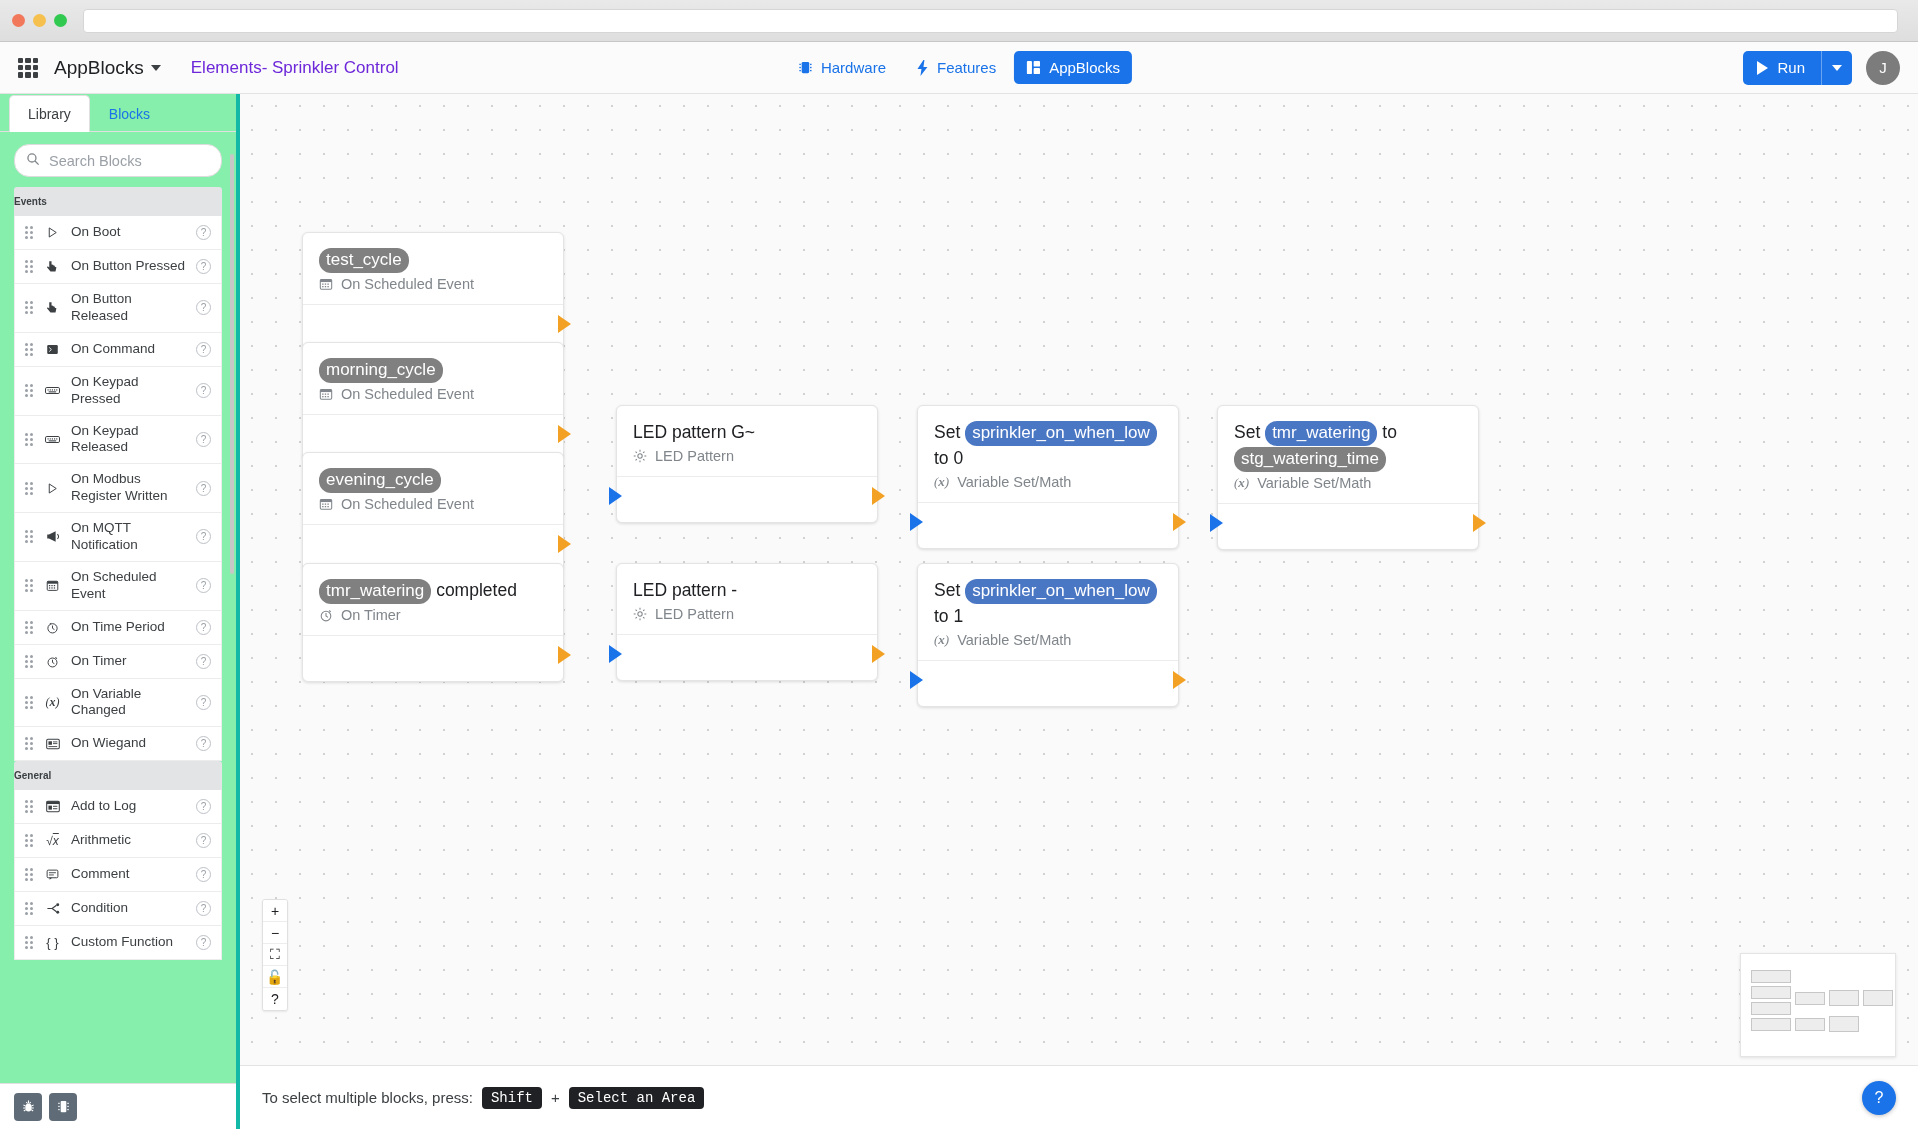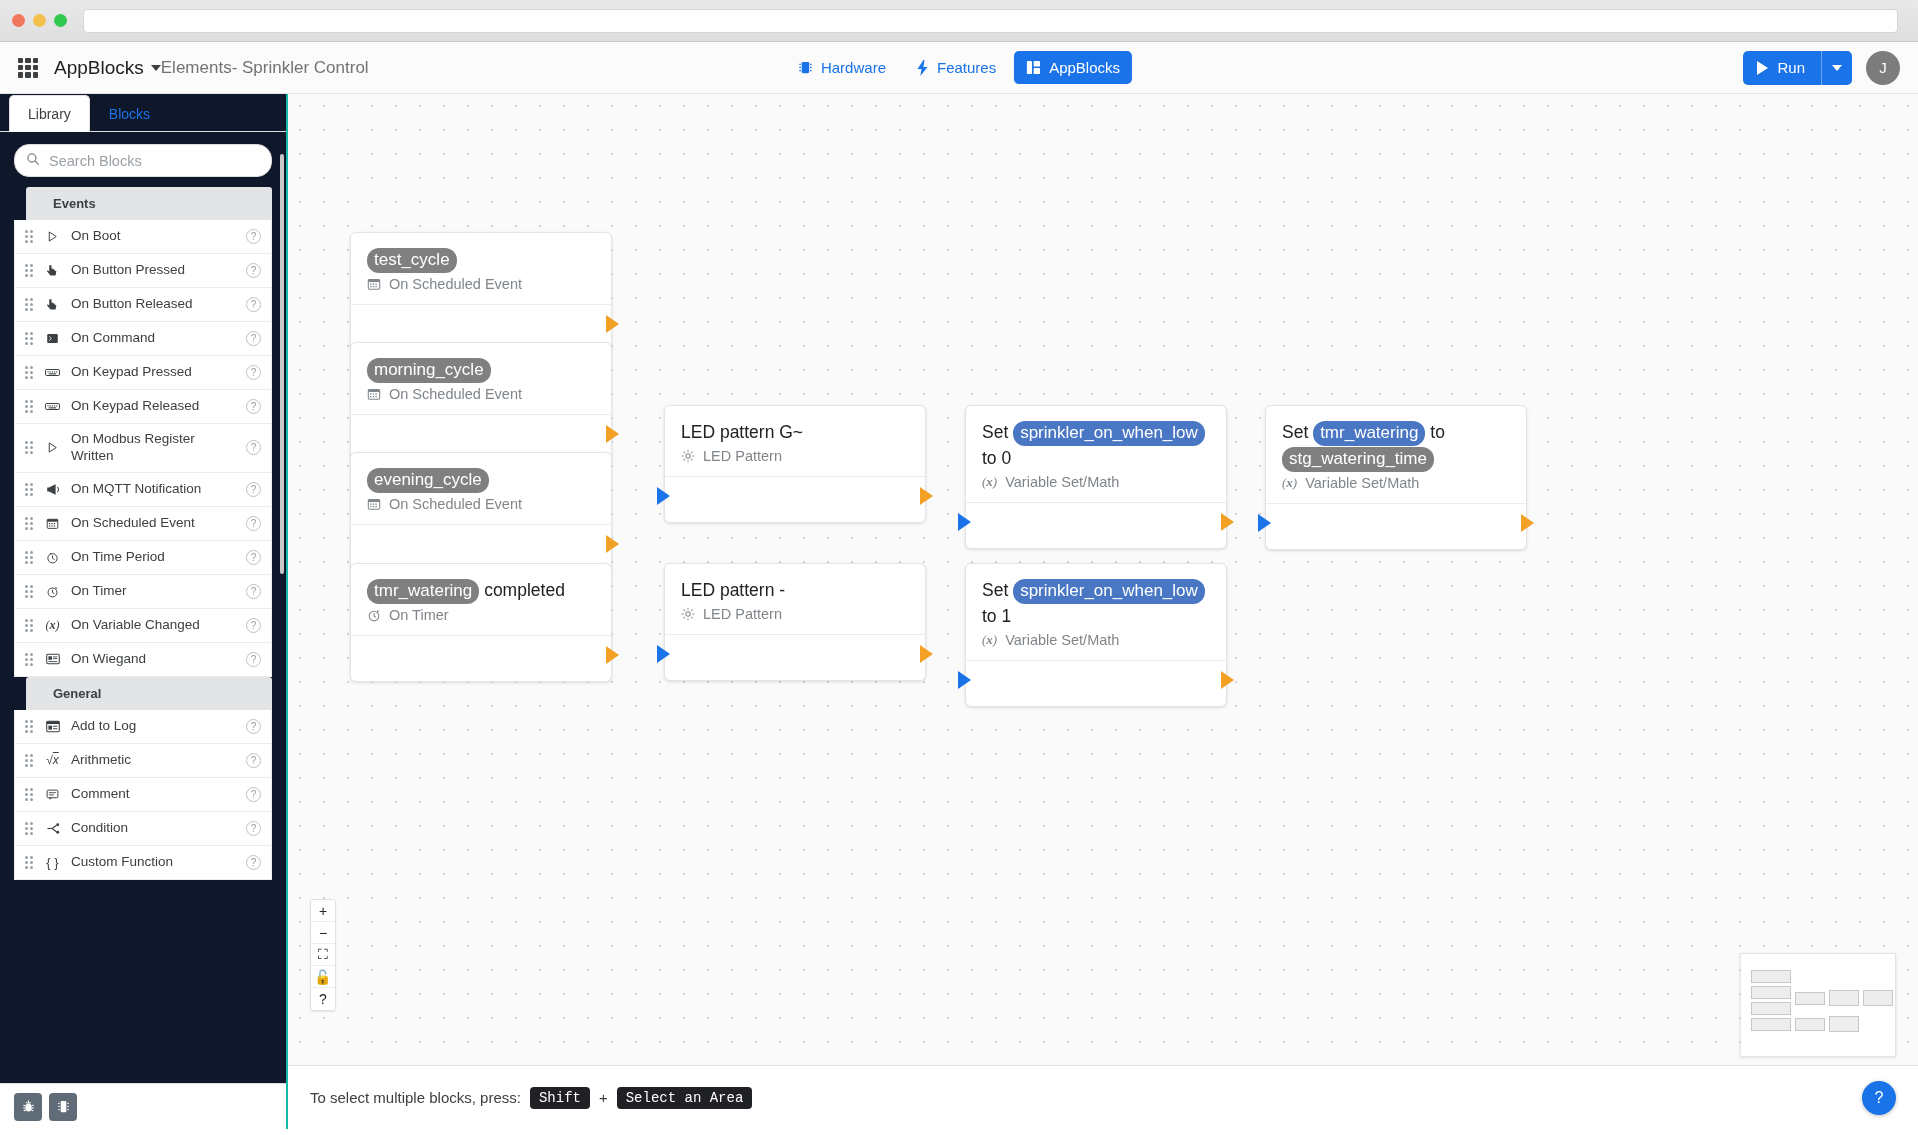--- a/index.html
+++ b/index.html
@@ -42,21 +42,21 @@
     gap:2px; cursor:pointer;
   }
   .grid-icon i { background:#3c4043; border-radius:1px; display:block; }
   .brand {
     font-size:19px; color:#202124; display:flex; align-items:center; gap:7px; cursor:pointer;
   }
   .caret-down {
     width:0;height:0;border-left:5px solid transparent;border-right:5px solid transparent;
     border-top:6px solid #3c4043;
   }
-  .doctitle { font-size:17px; color:#737373; }
+  .doctitle { font-size:17px; color:#6d28d9; margin-left:30px; }
 
   .navcenter {
     position:absolute; left:50%; transform:translateX(-50%);
     display:flex; align-items:center; gap:6px;
   }
   .navitem {
     display:flex; align-items:center; gap:8px;
     font-size:15px; color:#1a73e8; padding:8px 12px; border-radius:5px; cursor:pointer;
   }
   .navitem.active { background:#1a73e8; color:#fff; }
@@ -76,21 +76,21 @@
   .avatar {
     width:34px;height:34px;border-radius:50%;background:#7c7c7c;color:#fff;
     display:flex;align-items:center;justify-content:center;font-size:15px;cursor:pointer;
   }
 
   
   .shell { display:flex; height:calc(1135px - 42px - 58px); }
 
   
   .sidebar {
-    width:288px; background:#0f172a; border-right:2px solid #14b8a6;
+    width:240px; background:#86efac; border-right:4px solid #14b8a6;
     display:flex; flex-direction:column; position:relative;
   }
   .tabs { display:flex; height:38px; border-bottom:1px solid #e0e0e0; padding-left:9px; }
   .tab {
     font-size:14px; color:#5f6368; padding:0 18px; display:flex; align-items:center;
     border:1px solid transparent; border-bottom:none; cursor:pointer; position:relative; top:1px;
   }
   .tab.active { color:#3c4043; background:#fff; border-color:#e0e0e0; border-radius:5px 5px 0 0;}
   .tab.link { color:#1a73e8; }
 
@@ -100,22 +100,22 @@
     height:33px; border:1px solid #dcdcdc; border-radius:15px; padding:0 11px; background:#fff;
   }
   .search input {
     border:none; outline:none; font-size:14.5px; color:#3c4043; width:100%;
     font-family:"Liberation Sans", sans-serif; background:transparent;
   }
   .search input::placeholder{ color:#9aa0a6; }
 
   .liblist { flex:1; overflow:hidden; padding:0 14px; position:relative;}
   .grouphdr {
-    background:#e3e4e6; font-size:13px; font-weight:bold; color:#3c4043;
-    padding:9px 27px; border-radius:3px 3px 0 0;margin-left:12px;
+    background:#e3e4e6; font-size:10px; font-weight:bold; color:#3c4043;
+    padding:9px 0; border-radius:3px 3px 0 0;
   }
   .libitem {
     display:flex; align-items:center; gap:10px;
     border:1px solid #ececec; border-top:none; background:#fff;
     padding:0 10px; min-height:34px; font-size:13.5px; color:#3c4043; cursor:pointer;
   }
   .dragdots {
     width:9px; height:13px; display:grid; grid-template-columns:repeat(2,3px);
     grid-template-rows:repeat(3,3px); gap:2px; flex:0 0 auto; cursor:grab;
   }

